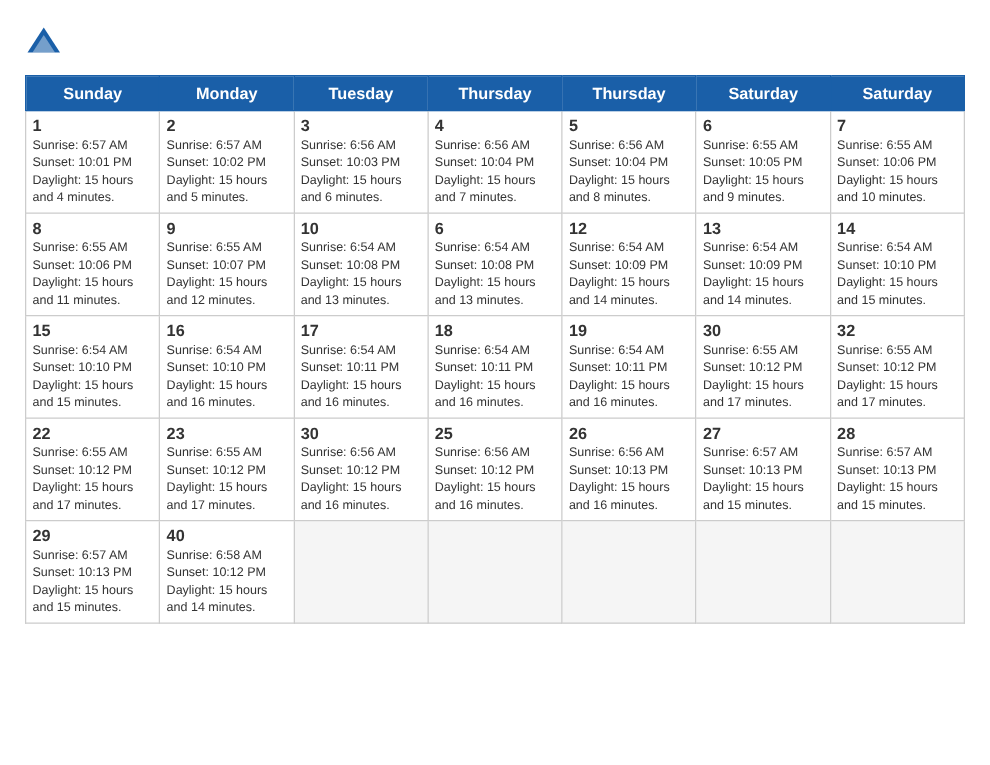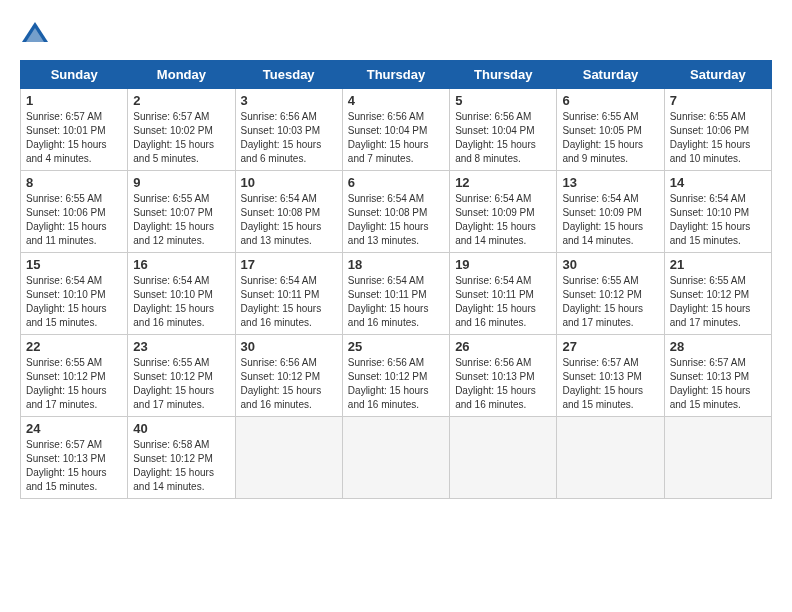--- a/index.html
+++ b/index.html
@@ -283,21 +283,21 @@
       </td>
         <td>
         <span class="day-num">30</span>
         <div class="day-info">
           Sunrise: 6:55 AM<br>
           Sunset: 10:12 PM<br>
           Daylight: 15 hours and 17 minutes.
         </div>
       </td>
         <td>
-        <span class="day-num">21</span>
+        <span class="day-num">32</span>
         <div class="day-info">
           Sunrise: 6:55 AM<br>
           Sunset: 10:12 PM<br>
           Daylight: 15 hours and 17 minutes.
         </div>
       </td>
       </tr>
       <tr>
         <td>
         <span class="day-num">22</span>
@@ -351,21 +351,21 @@
         <span class="day-num">28</span>
         <div class="day-info">
           Sunrise: 6:57 AM<br>
           Sunset: 10:13 PM<br>
           Daylight: 15 hours and 15 minutes.
         </div>
       </td>
       </tr>
       <tr>
         <td>
-        <span class="day-num">24</span>
+        <span class="day-num">29</span>
         <div class="day-info">
           Sunrise: 6:57 AM<br>
           Sunset: 10:13 PM<br>
           Daylight: 15 hours and 15 minutes.
         </div>
       </td>
         <td>
         <span class="day-num">40</span>
         <div class="day-info">
           Sunrise: 6:58 AM<br>

